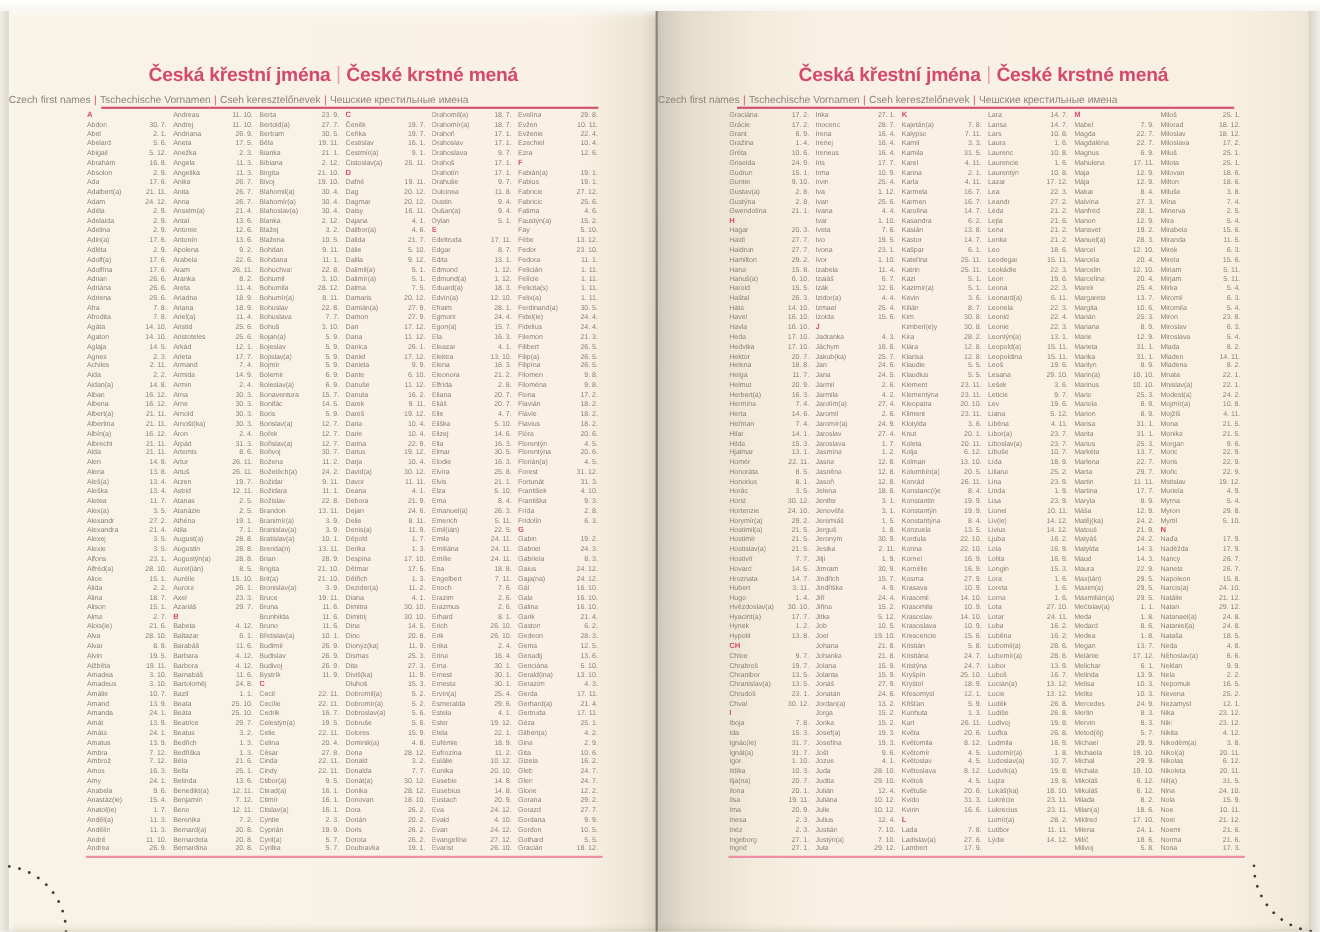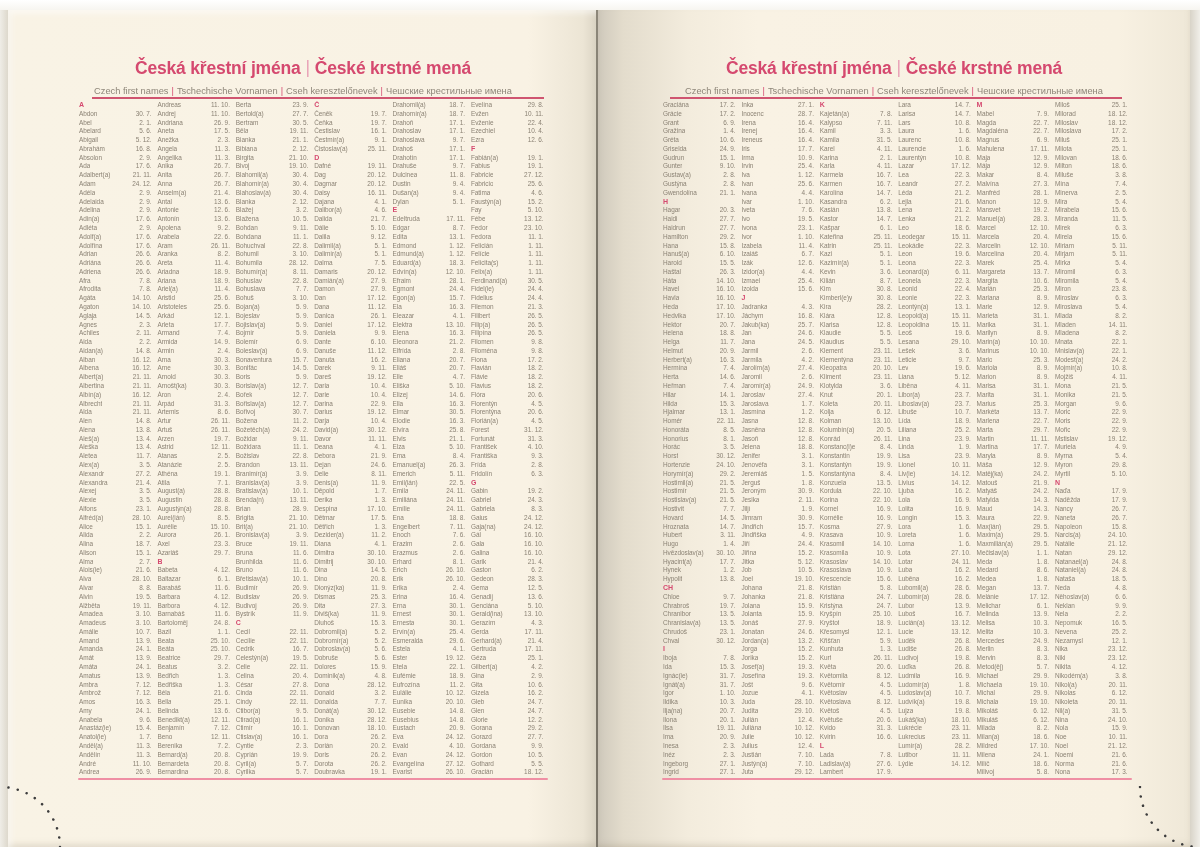--- a/index.html
+++ b/index.html
@@ -13,21 +13,21 @@
   #page-right{left:598px;width:592px;
     background:linear-gradient(to right,#cfc9bc 0,#e3dccc 25px,#f3ecdd 90px,#f9f2e4 160px,#f8f1e2 520px,#efe8d8 592px);
     box-shadow:inset 0 -4px 8px -4px rgba(120,105,80,.35);}
   #spine{position:absolute;left:596px;top:10px;width:2px;height:837px;background:linear-gradient(#8d877a,#6f6a5e 40%,#7c766a);}
   #right-edge{position:absolute;left:1190px;top:10px;width:10px;height:837px;background:linear-gradient(to right,#d8d3c8,#f1efe9);}
   #left-edge{position:absolute;left:0;top:10px;width:8px;height:837px;background:linear-gradient(to right,#efede7,#ddd8cc);}
 
   .page-title{position:absolute;top:48px;left:0;right:0;text-align:center;
     font-size:17.5px;font-weight:bold;letter-spacing:-.2px;}
   .page-title .sep{font-weight:normal;padding:0 5px;position:relative;top:-1px;}
-  .page-subtitle{position:absolute;top:76px;left:0;right:0;text-align:center;font-size:9.3px;}
+  .page-subtitle{position:absolute;top:76px;left:0;right:0;font-size:9.3px;}
   .page-subtitle .sep{padding:0 3px;}
   .rule-top{position:absolute;top:87px;height:2.4px;}
   .rule-bottom{position:absolute;top:768px;height:2.2px;border-radius:1px;}
   #page-left .rule-top{left:84px;width:452px;}
   #page-left .rule-bottom{left:70px;width:470px;}
   #page-right .rule-top{left:72px;width:452px;}
   #page-right .rule-bottom{left:64px;width:470px;}
 
   .names-table{position:absolute;top:91px;height:680px;display:flex;}
   #page-left .names-table{left:71px;width:470px;}

